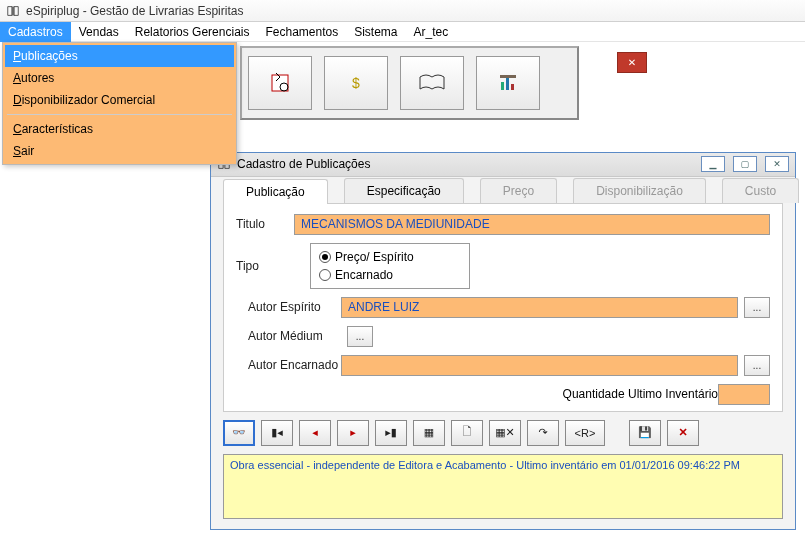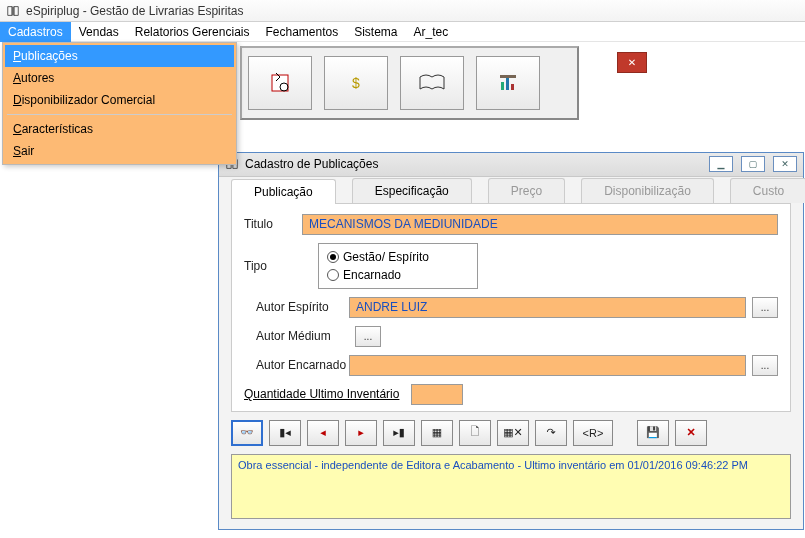--- a/index.html
+++ b/index.html
@@ -18,21 +18,21 @@
 .dropdown .dd-item.hl { background: #3399ff; color: #fff; }
 .dropdown .dd-item .ul { text-decoration: underline; }
 .dropdown hr { border: none; border-top: 1px solid #ccc; margin: 3px 2px; }
 
 .toolbar-wrap { position: absolute; top: 46px; left: 240px; right: 226px; }
 .toolbar { border: 2px solid #888; border-top-color:#aaa; border-left-color:#aaa; background: #f0f0f0; padding: 6px; display: flex; gap: 12px; height: 74px; align-items: center; }
 .tool-btn { width: 64px; height: 54px; border: 1px solid #999; background: linear-gradient(#fff,#e9e9e9); display: flex; align-items: center; justify-content: center; }
 
 .child-close { position: absolute; top: 52px; right: 158px; width: 30px; height: 21px; background: #c0392b; color: #fff; display: flex; align-items: center; justify-content: center; font-size: 10px; border: 1px solid #902a1e; }
 
-.childwin { position: absolute; top: 152px; left: 210px; width: 586px; height: 378px; border: 1px solid #5a8ac6; background: #f3f3f3; display: flex; flex-direction: column; margin-left: 8px; }
+.childwin { position: absolute; top: 152px; left: 210px; width: 586px; height: 378px; border: 1px solid #5a8ac6; background: #f3f3f3; display: flex; flex-direction: column; }
 .child-title { height: 24px; background: linear-gradient(#eaeaea,#dcdcdc); border-bottom: 1px solid #c8c8c8; display: flex; align-items: center; padding: 0 6px; gap: 6px; }
 .child-title .spacer { flex: 1; }
 .winbtn { width: 24px; height: 16px; border: 1px solid #6a8fbf; background: #fff; font-size: 9px; display: flex; align-items: center; justify-content: center; color: #466; margin-left: 2px; }
 
 .tabbar { display: flex; height: 26px; align-items: flex-end; padding: 6px 12px 0 12px; gap: 14px; background:#f3f3f3; }
 .tab { padding: 5px 22px; font-size: 12px; border: 1px solid #ccc; border-bottom: none; background: #eee; color: #999; margin-right: 2px; border-radius: 3px 3px 0 0; }
 .tab.active { background: #fff; color: #000; position: relative; top: 1px; }
 .tab.enabled { color: #000; }
 
 .form-area { background:#fff; margin: 0 12px; padding: 10px 12px 6px 12px; border: 1px solid #ccc; border-top: 1px solid #ccc; }
@@ -43,21 +43,21 @@
 .yf.short { flex: none; width: 52px; }
 .combo-wrap { display: flex; }
 .combo-btn { width: 18px; height: 21px; border: 1px solid #999; border-left: none; background: linear-gradient(#fff,#ddd); display:flex; align-items:center; justify-content:center; color:#666; font-size:9px; }
 .dots-btn { width: 26px; height: 21px; margin-left: 6px; border: 1px solid #999; background: linear-gradient(#fff,#e8e8e8); display:flex; align-items:center; justify-content:center; font-size:10px; color:#333; }
 
 .radio-group { border: 1px solid #9a9a9a; padding: 4px 8px; margin-left: 16px; width: 160px; background:#fff; }
 .radio-row { display:flex; align-items:center; gap:4px; font-size:12px; height:18px; }
 .radio { width:12px; height:12px; border:1px solid #555; border-radius:50%; display:inline-flex; align-items:center; justify-content:center; }
 .radio .dot { width:6px; height:6px; background:#000; border-radius:50%; }
 
-.qtd-row { display:flex; align-items:center; margin-top:6px; gap:12px;text-decoration:underline; }
+.qtd-row { display:flex; justify-content:flex-end; align-items:center; margin-top:6px; gap:0; }
 .qtd-row .ql { font-size:12px; }
 
 .nav-bar { margin: 8px 12px 6px 12px; display:flex; align-items:center; gap:6px; }
 .nbtn { width:32px; height:26px; border:1px solid #888; background:linear-gradient(#fff,#e6e6e6); display:flex; align-items:center; justify-content:center; font-size:11px; color:#222; }
 .nbtn.active { border:2px solid #2f6fd0; }
 .nbtn.red { color:#b00; }
 .nav-sep { width:12px; }
 
 .status-box { margin: 2px 12px 10px 12px; background:#fffdb2; border:1px solid #9a9a9a; padding:4px 6px; font-size:11px; color:#1a4fbf; height:66px; }
 
@@ -160,21 +160,21 @@
       <div class="lbl" style="width:58px;">Titulo</div>
       <input class="yf" value="MECANISMOS DA MEDIUNIDADE" style="">
     </div>
     <div class="row">
       <div class="lbl" style="width:58px;">Tipo</div>
       <div class="radio-group">
         <div class="radio-row">
           <span class="radio">
               <span class="dot"></span>
             </span>
-          <span>Gestão/ Espírito</span>
+          <span>Preço/ Espírito</span>
         </div>
         <div class="radio-row">
           <span class="radio"></span>
           <span>Encarnado</span>
         </div>
       </div>
     </div>
 
     <div class="row">
       <div class="lbl indent">Autor Espírito</div>

